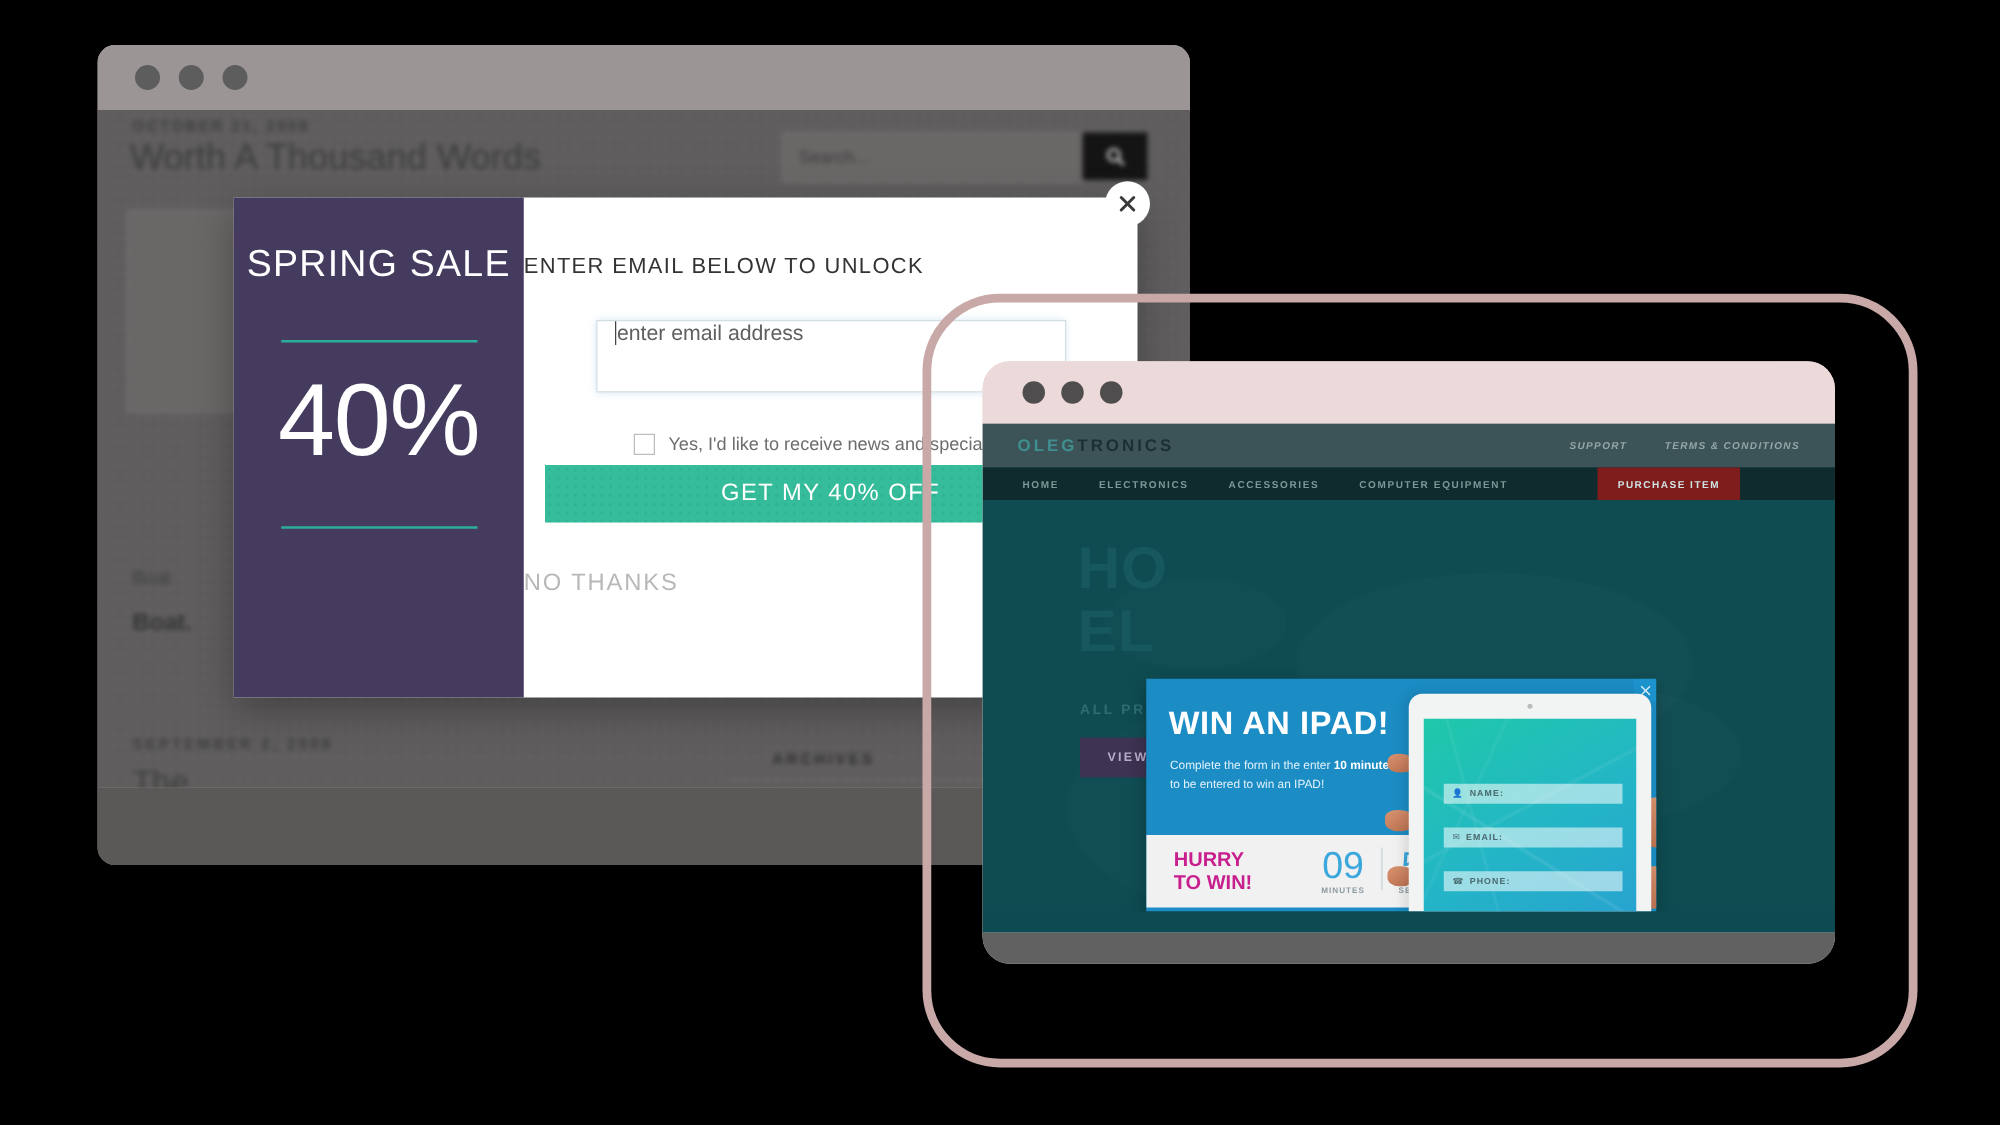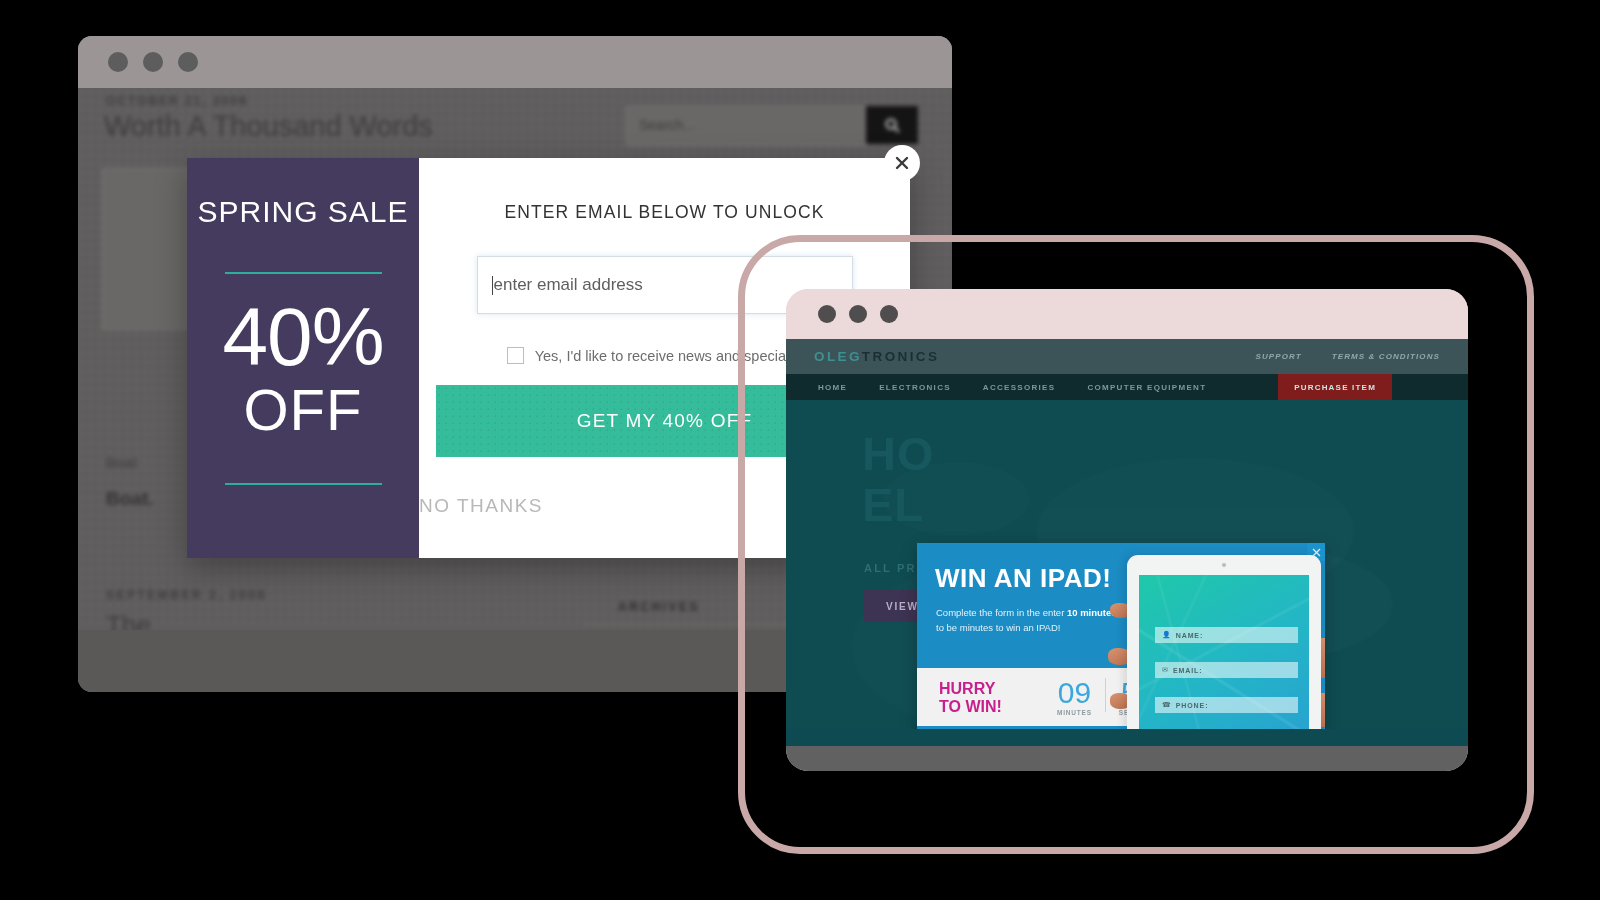--- a/index.html
+++ b/index.html
@@ -34,29 +34,29 @@
   
   .modal{position:absolute;left:187px;top:158px;width:723px;height:400px;background:#fff;display:flex;
          box-shadow:0 10px 30px rgba(0,0,0,.30);}
   .modal-left{width:232px;background:#453b5e;color:#fff;display:flex;flex-direction:column;align-items:center;}
   .ms-title{margin-top:37px;font-size:30px;letter-spacing:1px;font-weight:400;}
   .ms-rule{width:157px;height:2px;background:#2cae9b;margin-top:43px;}
   .ms-pct{font-size:82px;line-height:.96;font-weight:300;margin-top:24px;letter-spacing:-1px;}
   .ms-off{font-size:58px;line-height:1;font-weight:300;margin-top:4px;letter-spacing:1px;}
   .ms-rule2{width:157px;height:2px;background:#2cae9b;margin-top:44px;}
   .modal-right{flex:1;position:relative;}
-  .mr-head{text-align:center;margin-top:44px;font-size:17.5px;letter-spacing:1.1px;color:#333;}
+  .mr-head{margin-top:44px;font-size:17.5px;letter-spacing:1.1px;color:#333;}
   .mr-input{margin:33px auto 0;width:360px;height:56px;border:1px solid #d3dde2;background:#fff;
-            box-shadow:0 0 6px rgba(120,180,220,.30);display:flex;align-items:center;padding-left:14px;}
+            box-shadow:0 0 6px rgba(120,180,220,.30);display:flex;align-items:flex-start;padding-left:14px;}
   .mr-caret{width:1px;height:19px;background:#444;margin-right:1px;}
   .mr-ph{font-size:17px;color:#5f5f5f;}
   .mr-check{margin:33px 0 0 7px;display:flex;align-items:center;justify-content:center;gap:11px;}
   .mr-box{width:15px;height:15px;border:1px solid #bdbdbd;background:#fff;flex:none;}
   .mr-clabel{font-size:14.5px;color:#6d6d6d;white-space:nowrap;}
-  .mr-btn{margin:21px auto 0;width:457px;height:72px;background:#35bc9a;color:#fff;display:flex;
+  .mr-btn{margin:8px auto 0;width:457px;height:46px;background:#35bc9a;color:#fff;display:flex;
           align-items:center;justify-content:center;font-size:19px;letter-spacing:1.2px;
           background-image:radial-gradient(rgba(0,0,0,.07) 1px, transparent 1px);background-size:7px 7px;}
   .mr-no{text-align:left;margin-top:38px;font-size:19px;letter-spacing:1.5px;color:#b8b8b8;}
 
   .close1{position:absolute;left:884px;top:145px;width:36px;height:36px;border-radius:50%;background:#fff;
           display:flex;align-items:center;justify-content:center;}
 
   
   .win2{position:absolute;left:786px;top:289px;width:682px;height:482px;border-radius:22px;overflow:hidden;background:#ecd9d9;}
   .win2-bar{height:50px;background:#ecd9d9;display:flex;align-items:center;padding-left:32px;gap:13px;}
@@ -154,21 +154,20 @@
       </div>
     </div>
     <div class="win1-foot"></div>
   </div>
 
   <div class="modal">
     <div class="modal-left">
       <div class="ms-title">SPRING SALE</div>
       <div class="ms-rule"></div>
       <div class="ms-pct">40%</div>
-      <div class="ms-off">OFF</div>
       <div class="ms-rule2"></div>
     </div>
     <div class="modal-right">
       <div class="mr-head">ENTER EMAIL BELOW TO UNLOCK</div>
       <div class="mr-input">
         <span class="mr-caret"></span>
         <span class="mr-ph">enter email address</span>
       </div>
       <div class="mr-check">
         <span class="mr-box"></span>
@@ -222,21 +221,21 @@
         <div class="hero-btn">VIEW O</div>
 
         <div class="ipop">
           <div class="ipop-x">
             <svg width="9" height="9" viewBox="0 0 9 9">
               <line x1="1" y1="1" x2="8" y2="8" stroke="#dbeef9" stroke-width="1.2"></line>
               <line x1="8" y1="1" x2="1" y2="8" stroke="#dbeef9" stroke-width="1.2"></line>
             </svg>
           </div>
           <div class="ipop-h">WIN AN IPAD!</div>
-          <div class="ipop-p"><span>Complete the form in the enter </span><b>10 minutes</b><span> to be minutes to win an IPAD!</span></div>
+          <div class="ipop-p"><span>Complete the form in the enter </span><b>10 minutes</b><span> to be entered to win an IPAD!</span></div>
 
           <div class="ipop-band">
             <div class="hurry">
               <div>HURRY</div>
               <div>TO WIN!</div>
             </div>
             <div class="cd">
               <div class="cdcol">
                 <span class="cdnum">09</span>
                 <span class="cdlab">MINUTES</span>

